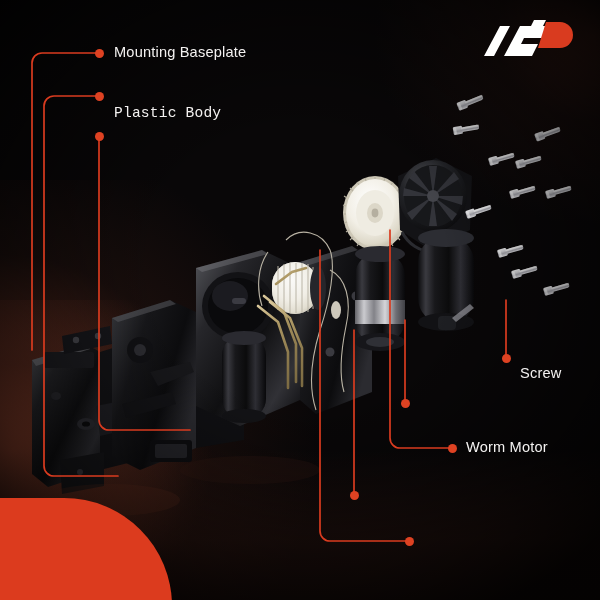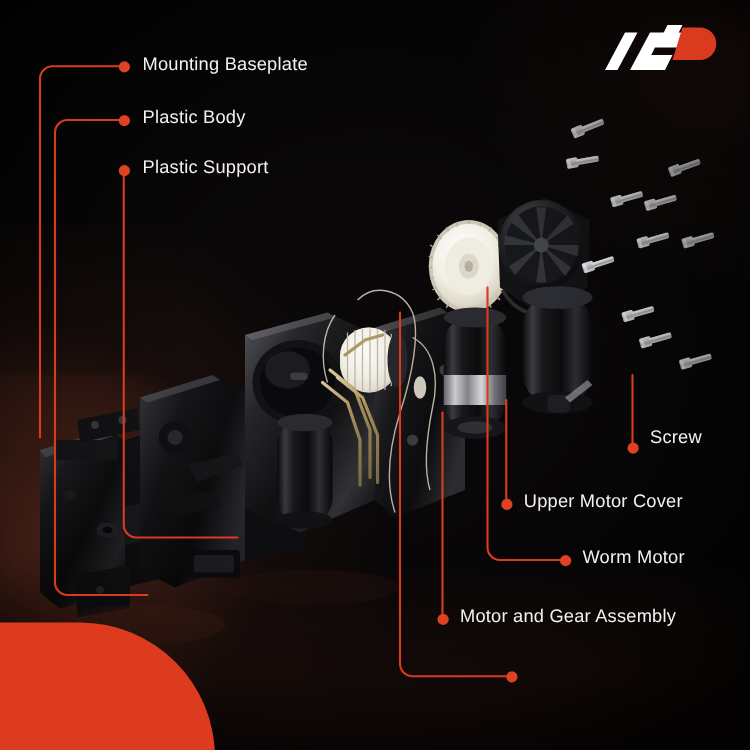--- a/index.html
+++ b/index.html
@@ -328,32 +328,29 @@
       <path d="M354,495 L354,330"></path>
 
       <path d="M409,541 L330,541 A10,10 0 0 1 320,531 L320,250"></path>
     </g>
   </svg>
 
   <div class="dot" style="left:95px;top:49px;"></div>
   <div class="lbl" style="left:114px;top:52px;transform:translateY(-50%);">Mounting Baseplate</div>
 
   <div class="dot" style="left:95px;top:92px;"></div>
-  <div class="lbl" style="left:114px;top:95px;transform:translateY(-50%);">Plastic Body</div>
+  <div class="lbl" style="left:114px;top:113px;transform:translateY(-50%);font-family:Liberation Mono, monospace;">Plastic Body</div>
 
   <div class="dot" style="left:95px;top:132px;"></div>
-  <div class="lbl" style="left:114px;top:135px;transform:translateY(-50%);">Plastic Support</div>
 
   <div class="dot" style="left:502px;top:354px;"></div>
-  <div class="lbl" style="left:520px;top:351px;transform:translateY(-50%);">Screw</div>
+  <div class="lbl" style="left:520px;top:373px;transform:translateY(-50%);">Screw</div>
 
   <div class="dot" style="left:401px;top:399px;"></div>
-  <div class="lbl" style="left:419px;top:402px;transform:translateY(-50%);">Upper Motor Cover</div>
 
   <div class="dot" style="left:448px;top:444px;"></div>
   <div class="lbl" style="left:466px;top:447px;transform:translateY(-50%);">Worm Motor</div>
 
   <div class="dot" style="left:350px;top:491px;"></div>
-  <div class="lbl" style="left:368px;top:494px;transform:translateY(-50%);">Motor and Gear Assembly</div>
 
   <div class="dot" style="left:405px;top:537px;"></div>
 
 </div>
 
 </body></html>

